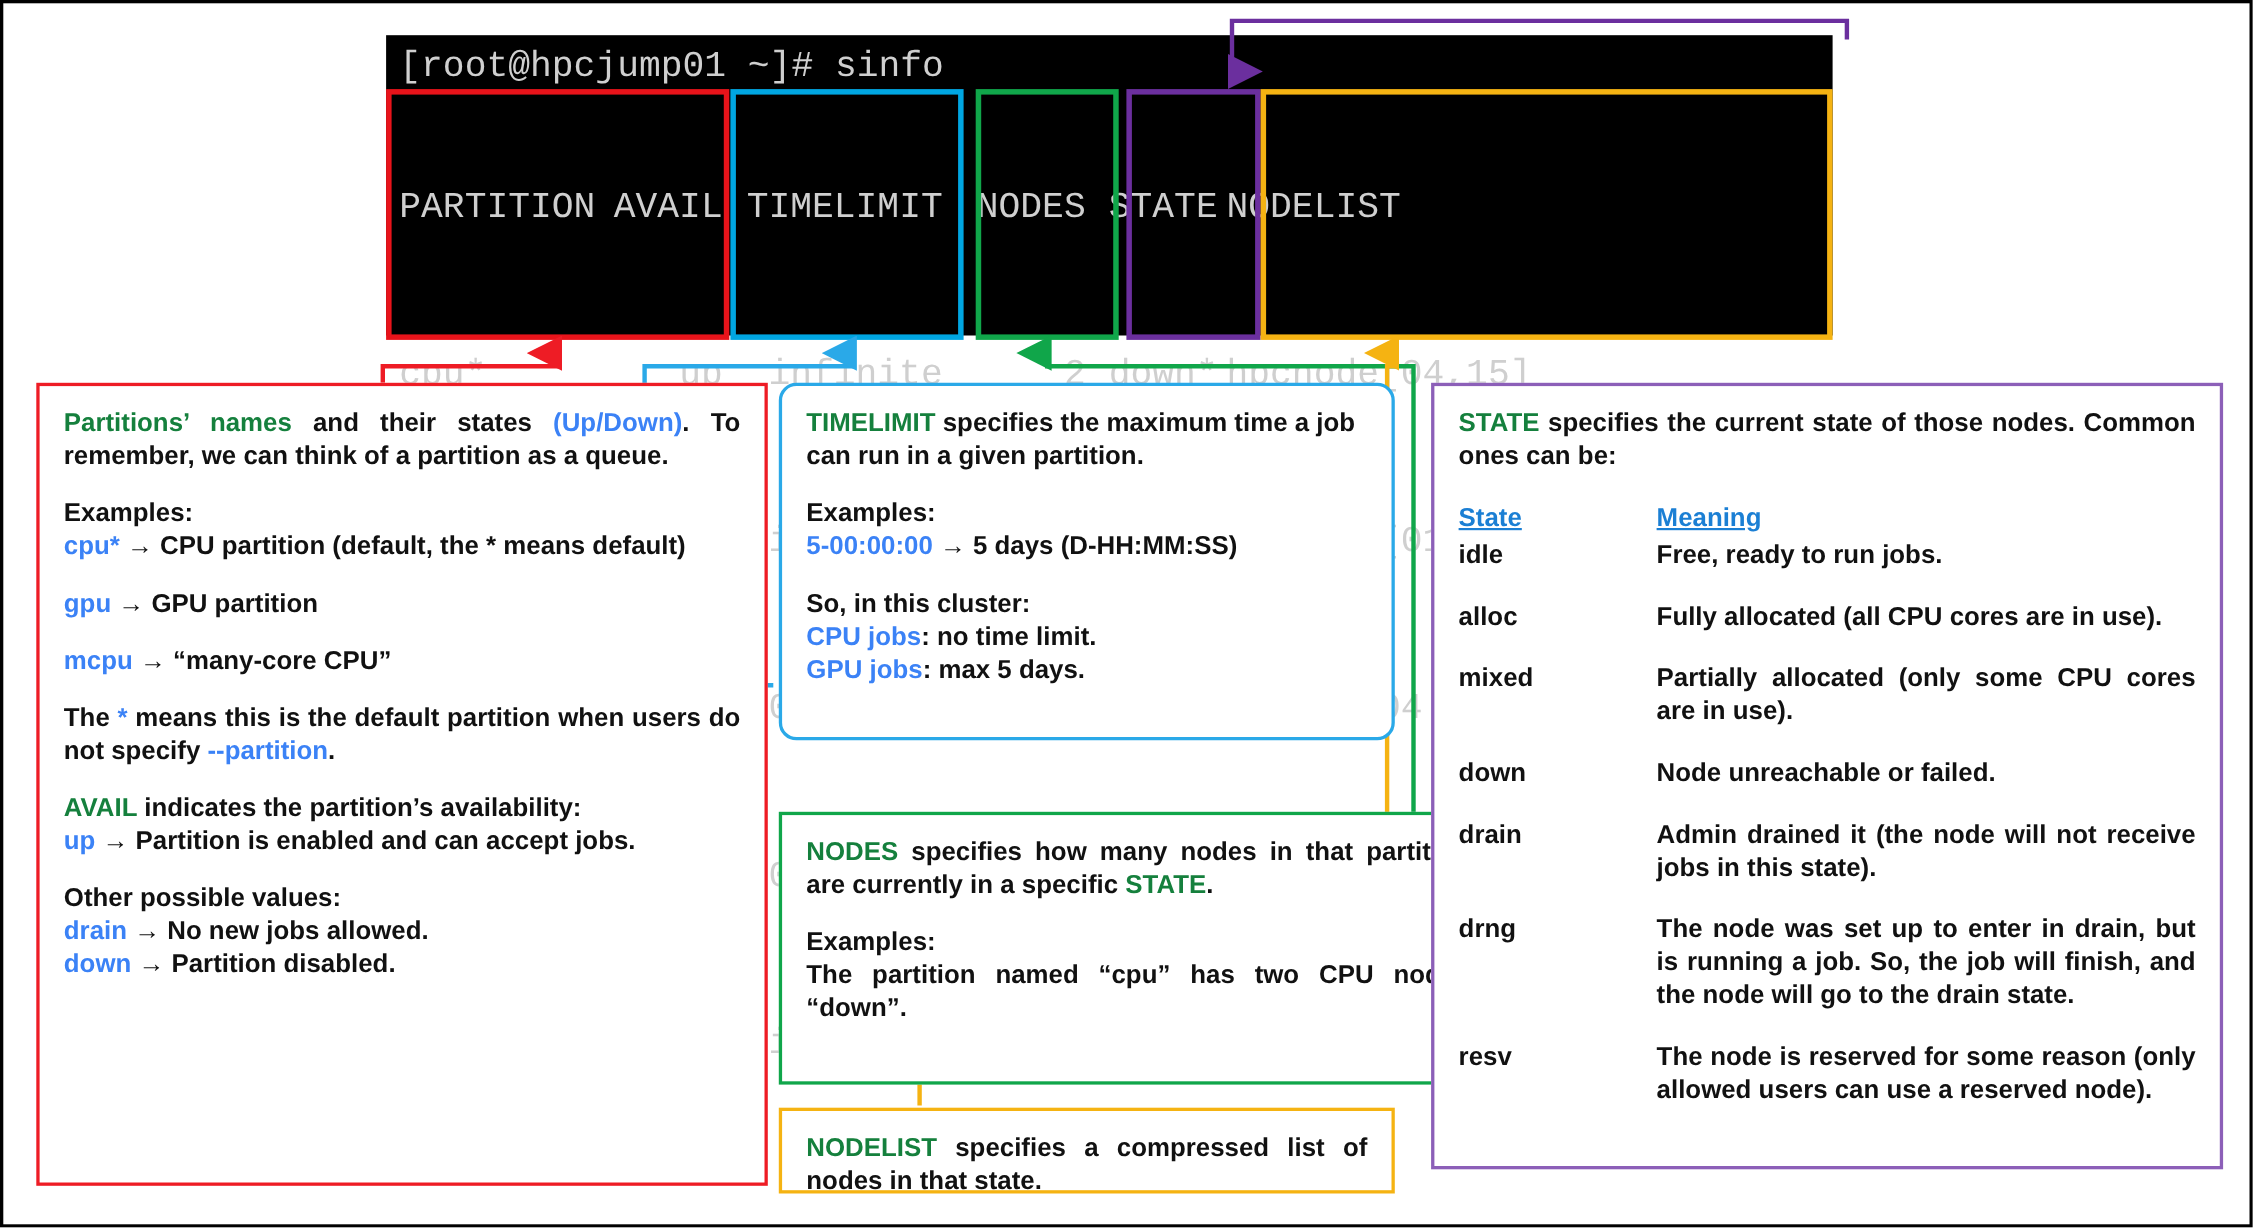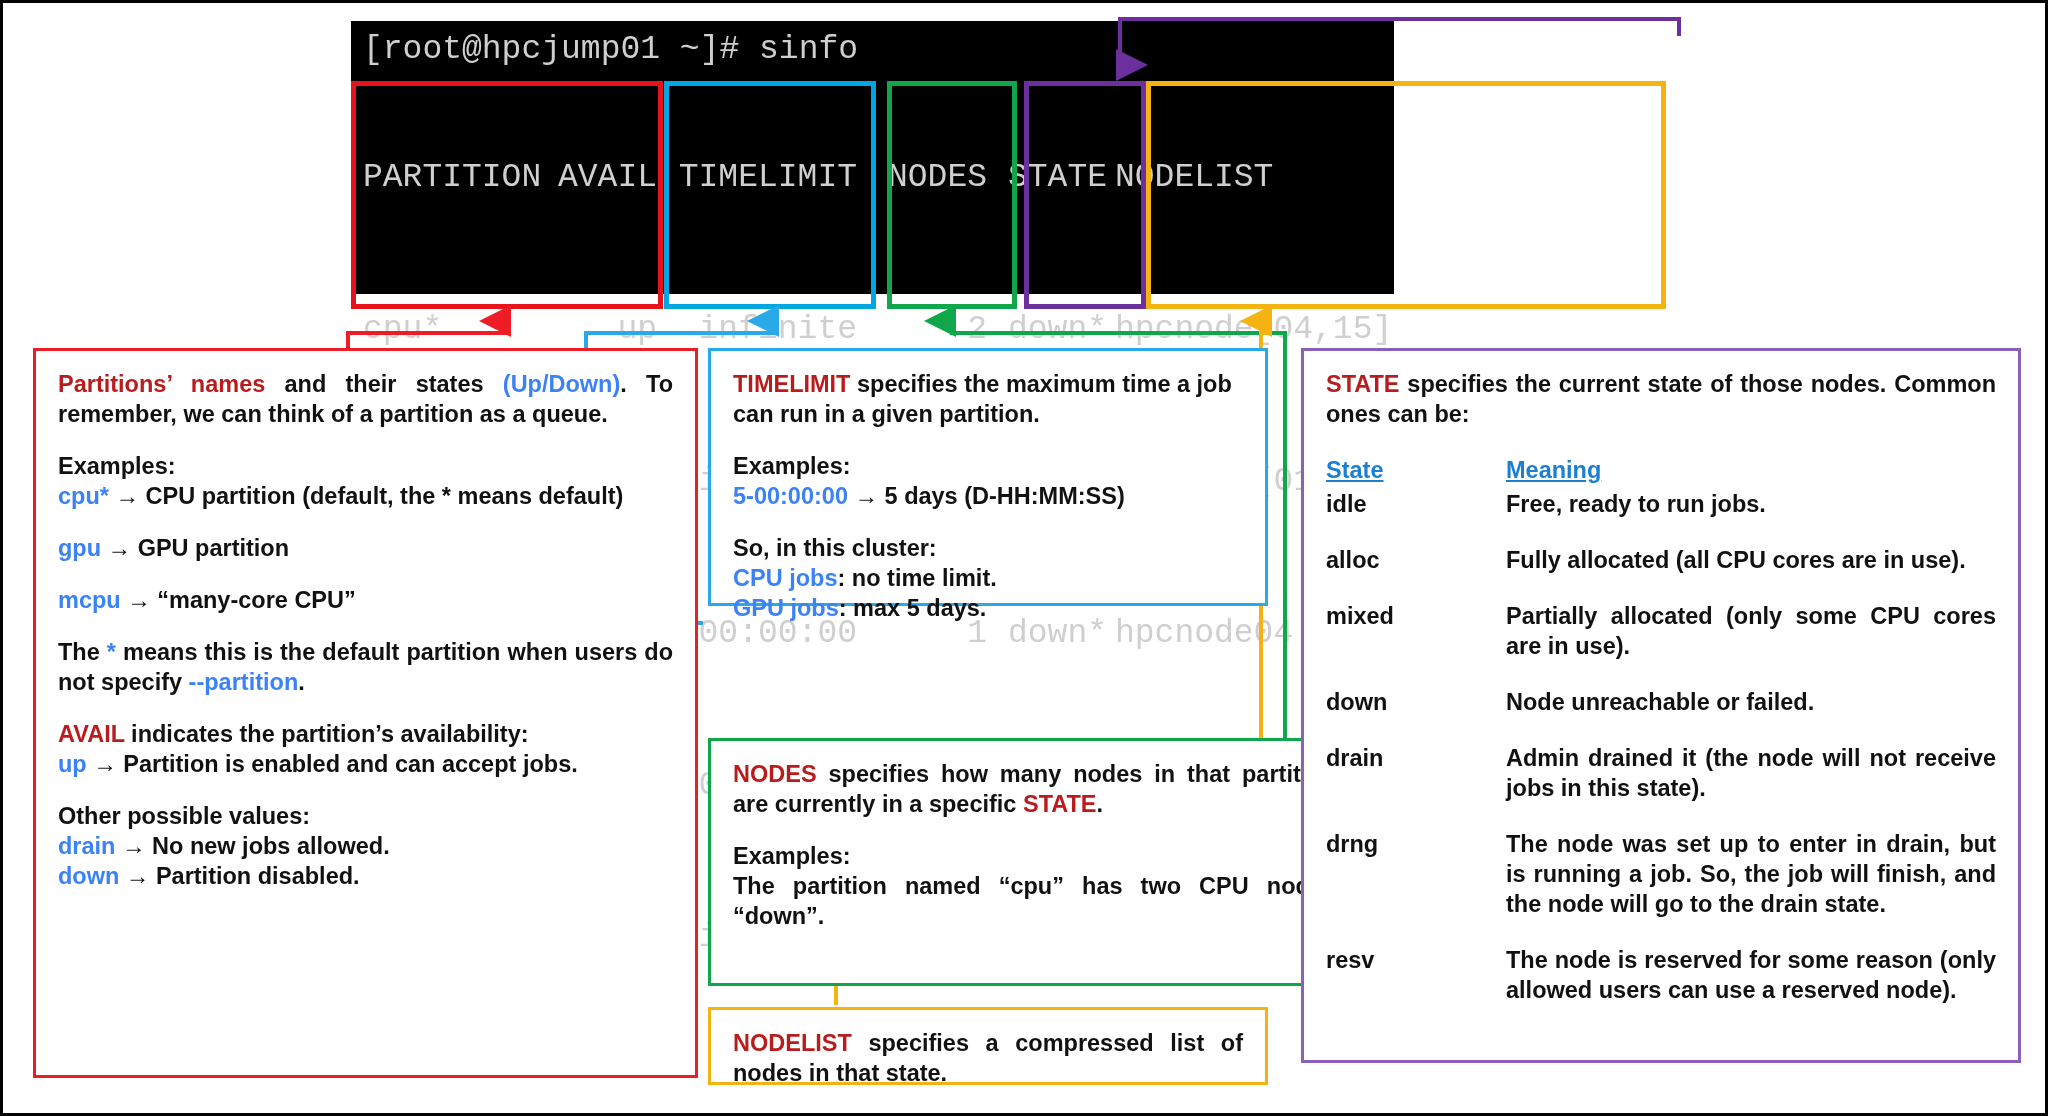--- a/index.html
+++ b/index.html
@@ -6,21 +6,21 @@
   body{
     width:2048px;height:1116px;
     font-family:"Liberation Sans", sans-serif;
     position:relative;overflow:hidden;
   }
   #page{position:relative;width:2048px;height:1116px;background:#ffffff;
         border:3px solid #000;box-sizing:border-box;}
 
   
   .terminal{
-    position:absolute;left:348px;top:18px;width:1043px;height:273px;
+    position:absolute;left:348px;top:29px;width:1315px;height:273px;
     background:#000;box-sizing:border-box;
   }
   .term-prompt{
     position:absolute;left:12px;top:10px;
     font-family:"Liberation Mono","DejaVu Sans Mono",monospace;
     font-size:33px;color:#cfcfcf;letter-spacing:0px;white-space:pre;
   }
   .term-grid{
     position:absolute;left:12px;top:62px;
     font-family:"Liberation Mono","DejaVu Sans Mono",monospace;
@@ -45,25 +45,25 @@
   
   .panel{position:absolute;box-sizing:border-box;background:#fff;
          border-width:3px;border-style:solid;padding:18px 22px;}
   .panel p{margin:0 0 0 0;}
   .ptext{
     font-size:23.5px;line-height:30px;font-weight:bold;color:#111;
     text-align:justify;text-justify:inter-word;
   }
   .ptext.left{text-align:left;}
   .blank{display:block;height:22px;}
-  .red-t{color:#b91c1c;}
+  .red-t{color:#15803d;}
   .blue-t{color:#3b82f6;}
 
   #panel-partition{left:30px;top:345px;width:665px;height:730px;border-color:#ee1c25;}
-  #panel-timelimit{left:705px;top:345px;width:560px;height:258px;border-color:#2aa9e8;}
+  #panel-timelimit{left:705px;top:345px;width:560px;height:325px;border-color:#2aa9e8;border-radius:16px;}
   #panel-nodes{left:705px;top:735px;width:653px;height:248px;border-color:#10a64a;}
   #panel-nodelist{left:705px;top:1004px;width:560px;height:78px;border-color:#f5b312;}
   #panel-state{left:1298px;top:345px;width:720px;height:715px;border-color:#8c5fb8;}
 
   
   .state-table{width:100%;border-collapse:collapse;margin-top:26px;}
   .state-table td{
     vertical-align:top;font-size:23.5px;line-height:30px;font-weight:bold;color:#111;
     padding:0 0 26px 0;
   }

